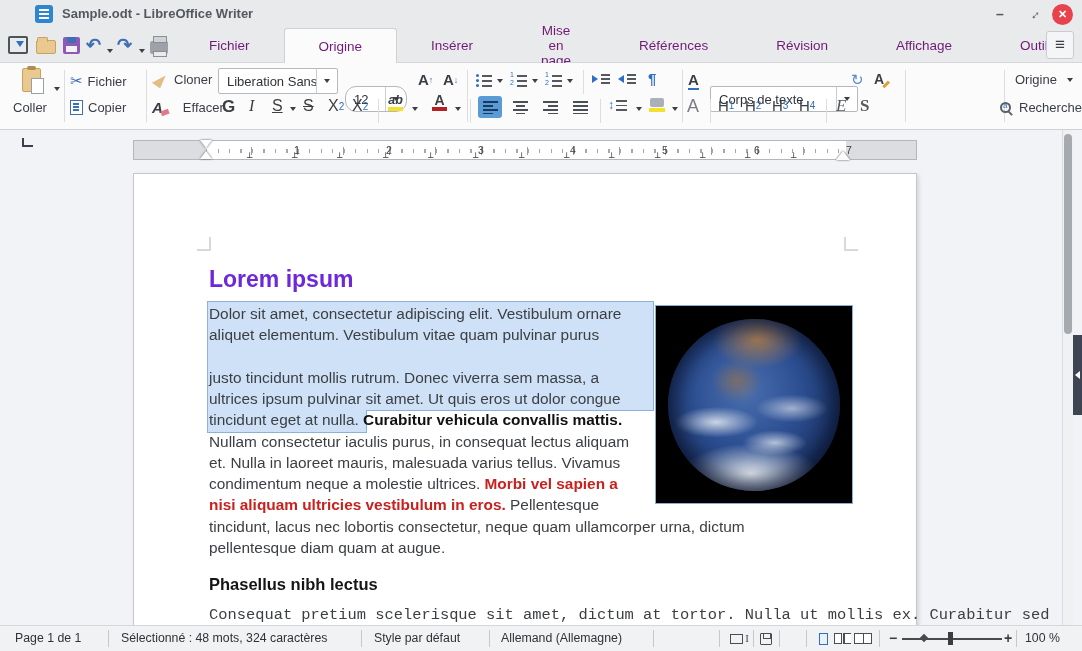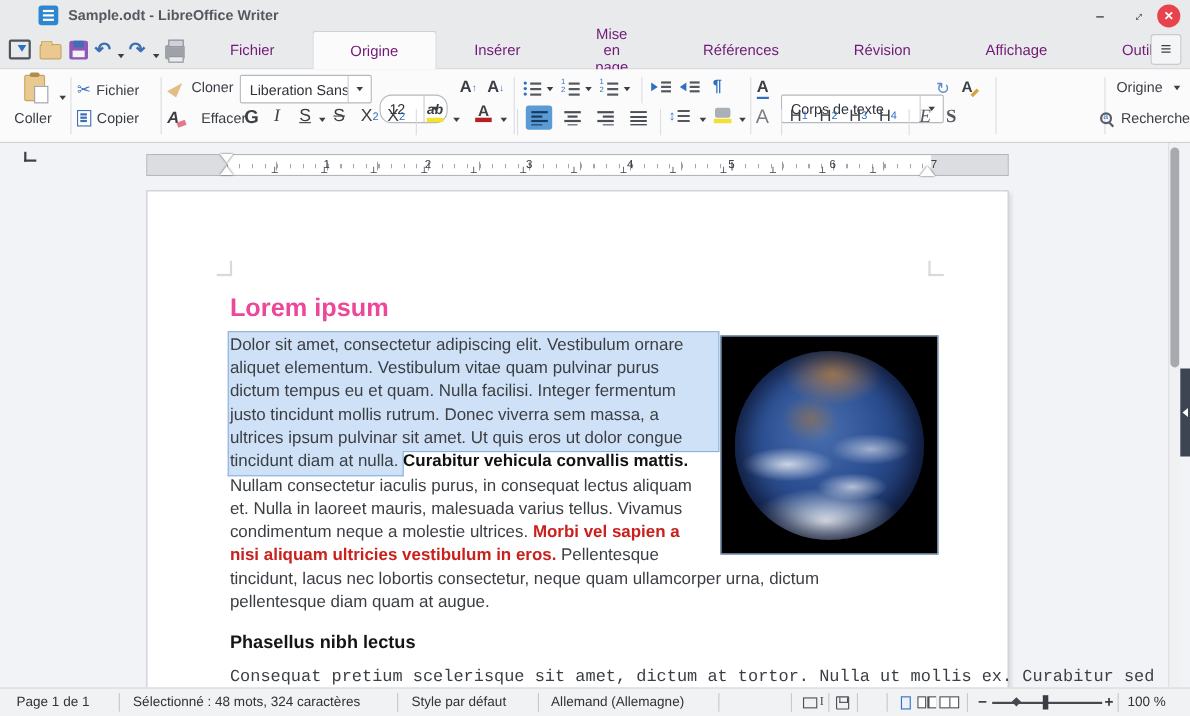--- a/index.html
+++ b/index.html
@@ -134,21 +134,21 @@
       border-left:6px solid transparent; border-right:6px solid transparent; border-top:8px solid #fdfdfd; filter:drop-shadow(0 0 1px #555); }
   .ind-hour2 { position:absolute; left:66px; top:10px; width:0; height:0; z-index:3;
       border-left:6px solid transparent; border-right:6px solid transparent; border-bottom:8px solid #fdfdfd; filter:drop-shadow(0 0 1px #555); }
   .ind-right { position:absolute; left:702px; top:10px; width:0; height:0; z-index:3;
       border-left:7px solid transparent; border-right:7px solid transparent; border-bottom:9px solid #fdfdfd; filter:drop-shadow(0 0 1px #555); }
   .page { position:absolute; left:133px; top:43px; width:784px; height:460px; background:#fff;
           border:1px solid #c4c6c9; box-shadow:2px 2px 4px rgba(0,0,0,.12); }
   .corner { position:absolute; width:14px; height:14px; }
   .corner.cl { left:63px; top:63px; border-right:2px solid #d9d9d9; border-bottom:2px solid #d9d9d9; }
   .corner.cr { left:710px; top:63px; border-left:2px solid #d9d9d9; border-bottom:2px solid #d9d9d9; }
-  .doc-h1 { position:absolute; left:75px; top:92px; font-size:23px; font-weight:bold; color:#ec4899; white-space:nowrap; }
+  .doc-h1 { position:absolute; left:75px; top:92px; font-size:23px; font-weight:bold; color:#6d28d9; white-space:nowrap; }
   .doc-h2 { position:absolute; left:75px; top:401px; font-size:16.5px; font-weight:bold; color:#151515; white-space:nowrap; }
   .dl { position:absolute; left:75px; font-size:15.4px; color:#3b3f44; white-space:nowrap; z-index:2; line-height:21px; }
   .selrect { position:absolute; background:#cfe1f6; border:1px solid #8cb2da; z-index:1; }
   .bold-black { font-weight:bold; color:#111; }
   .red-bold { font-weight:bold; color:#c9211e; }
   .earth { position:absolute; left:521px; top:131px; width:198px; height:199px; background:#000;
            border:1px solid #88aed6; z-index:3; display:flex; justify-content:center; }
   .globe { width:172px; height:172px; border-radius:50%; margin-top:13px;
     background:
       radial-gradient(ellipse 70px 45px at 52% 12%, rgba(167,124,82,.95), rgba(167,124,82,0) 65%),
@@ -462,24 +462,23 @@
       <div class="corner cl"></div>
       <div class="corner cr"></div>
 
       <div class="doc-h1">Lorem ipsum</div>
 
       <div class="selrect" style="left:73px;top:127px;width:447px;height:110px;"></div>
       <div class="selrect" style="left:73px;top:236px;width:160px;height:23px;border-top:none;"></div>
 
       <div class="dl" style="top:129px;">Dolor sit amet, consectetur adipiscing elit. Vestibulum ornare</div>
       <div class="dl" style="top:150px;">aliquet elementum. Vestibulum vitae quam pulvinar purus</div>
-      <div class="dl" style="top:171px;">dictum tempus eu et quam. Nulla facilisi. Integer fermentum</div>
       <div class="dl" style="top:193px;">justo tincidunt mollis rutrum. Donec viverra sem massa, a</div>
       <div class="dl" style="top:214px;">ultrices ipsum pulvinar sit amet. Ut quis eros ut dolor congue</div>
-      <div class="dl" style="top:235px;"><span>tincidunt diam at nulla.</span><span class="bold-black"> Curabitur vehicula convallis mattis.</span></div>
+      <div class="dl" style="top:235px;"><span>tincidunt eget at nulla.</span><span class="bold-black"> Curabitur vehicula convallis mattis.</span></div>
       <div class="dl" style="top:257px;">Nullam consectetur iaculis purus, in consequat lectus aliquam</div>
       <div class="dl" style="top:278px;">et. Nulla in laoreet mauris, malesuada varius tellus. Vivamus</div>
       <div class="dl" style="top:299px;"><span>condimentum neque a molestie ultrices. </span><span class="red-bold">Morbi vel sapien a</span></div>
       <div class="dl" style="top:320px;"><span class="red-bold">nisi aliquam ultricies vestibulum in eros.</span><span> Pellentesque</span></div>
       <div class="dl" style="top:342px;">tincidunt, lacus nec lobortis consectetur, neque quam ullamcorper urna, dictum</div>
       <div class="dl" style="top:363px;text-align:right;">pellentesque diam quam at augue.</div>
 
       <div class="earth">
           <div class="globe"></div>
         </div>

